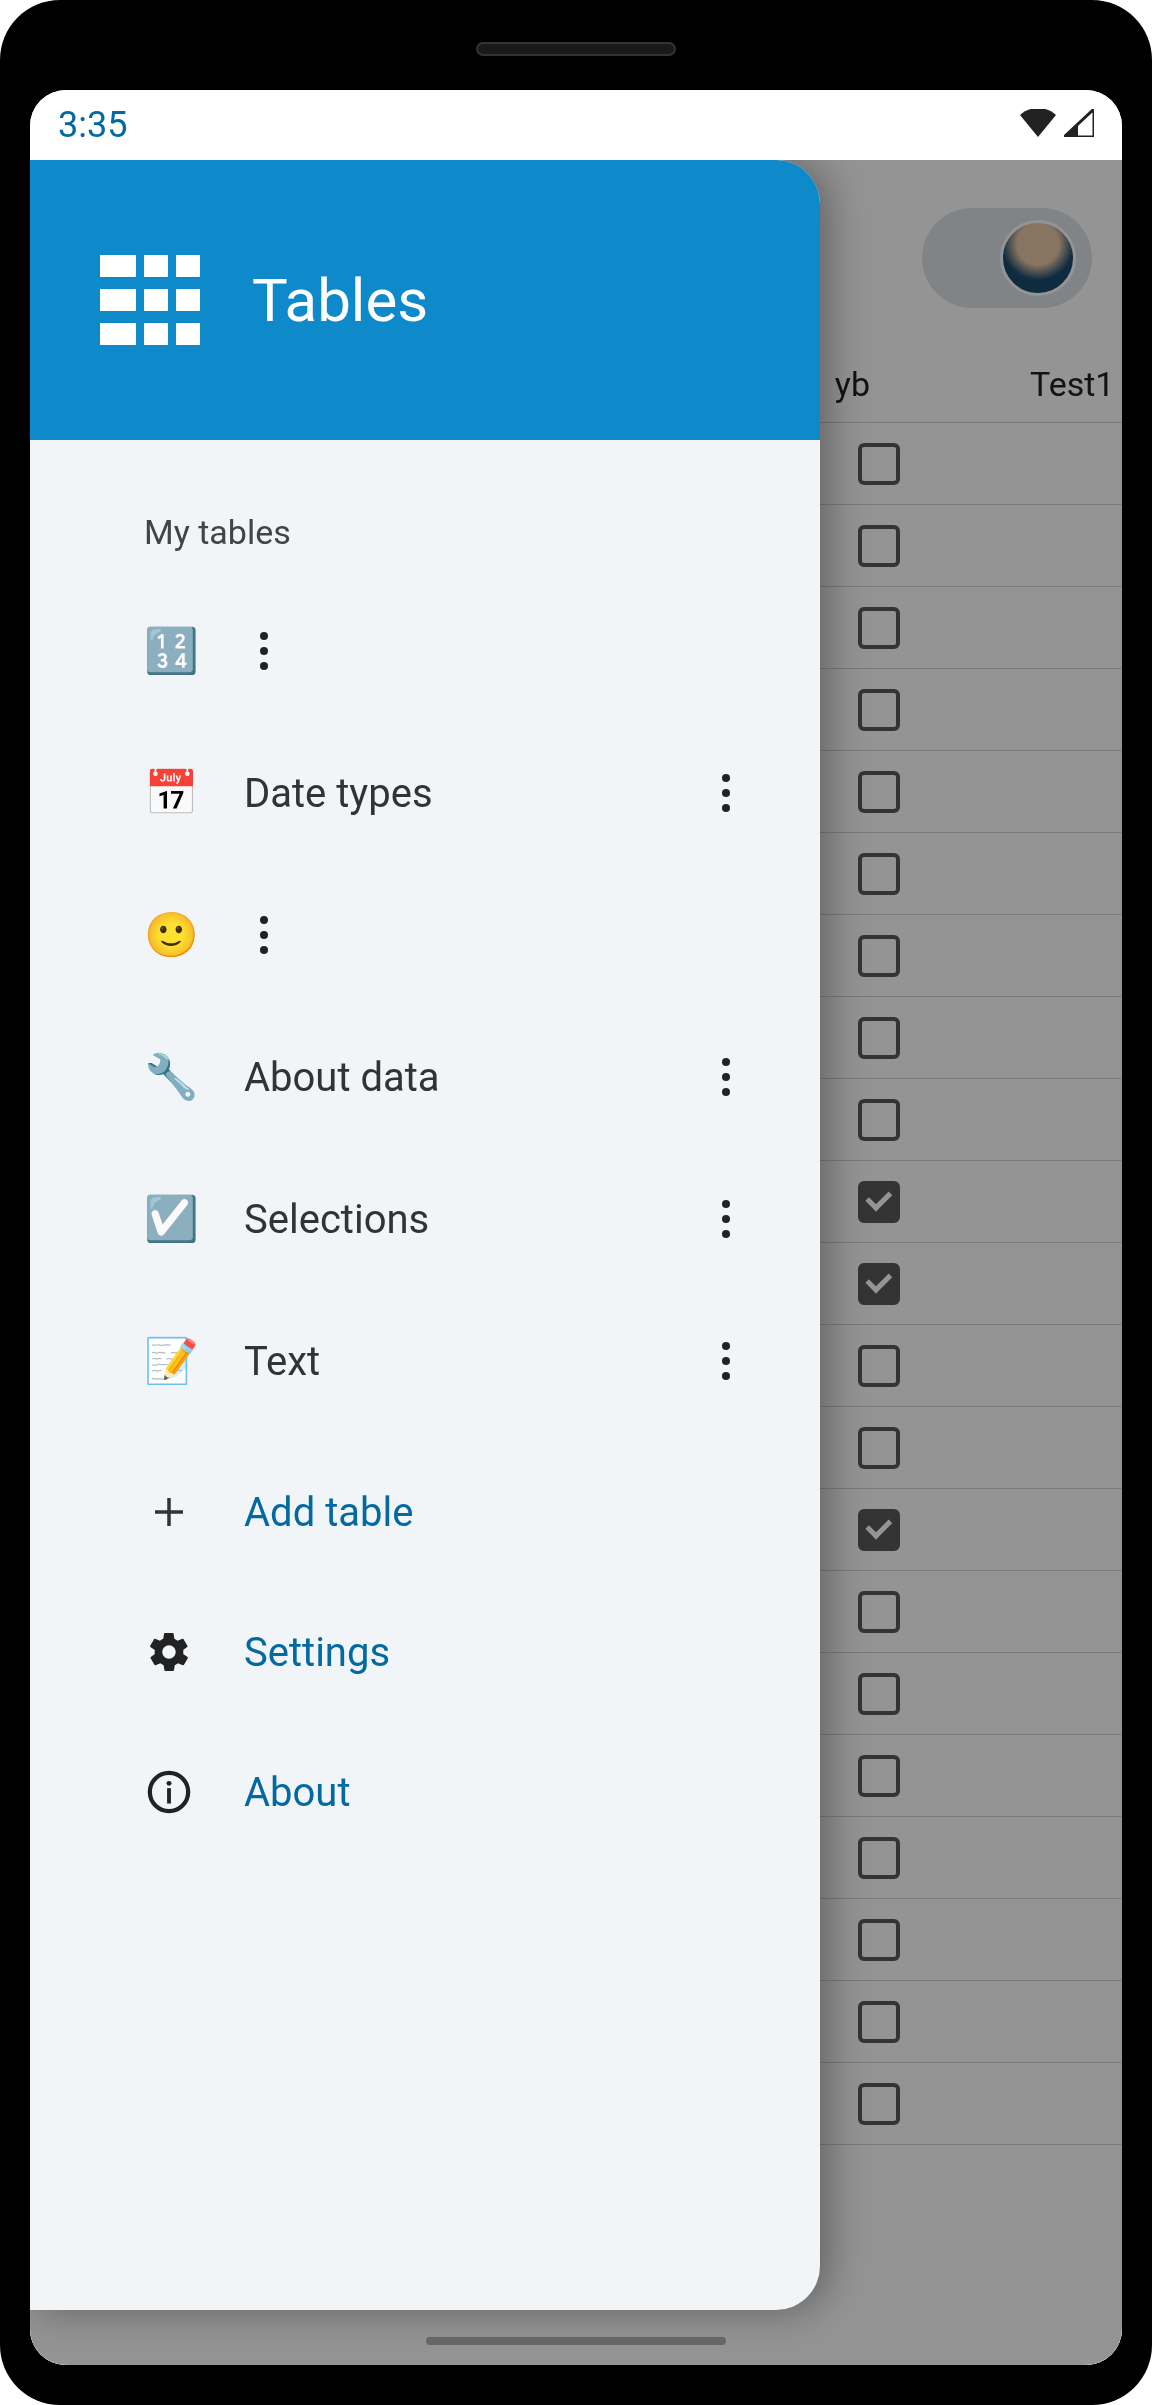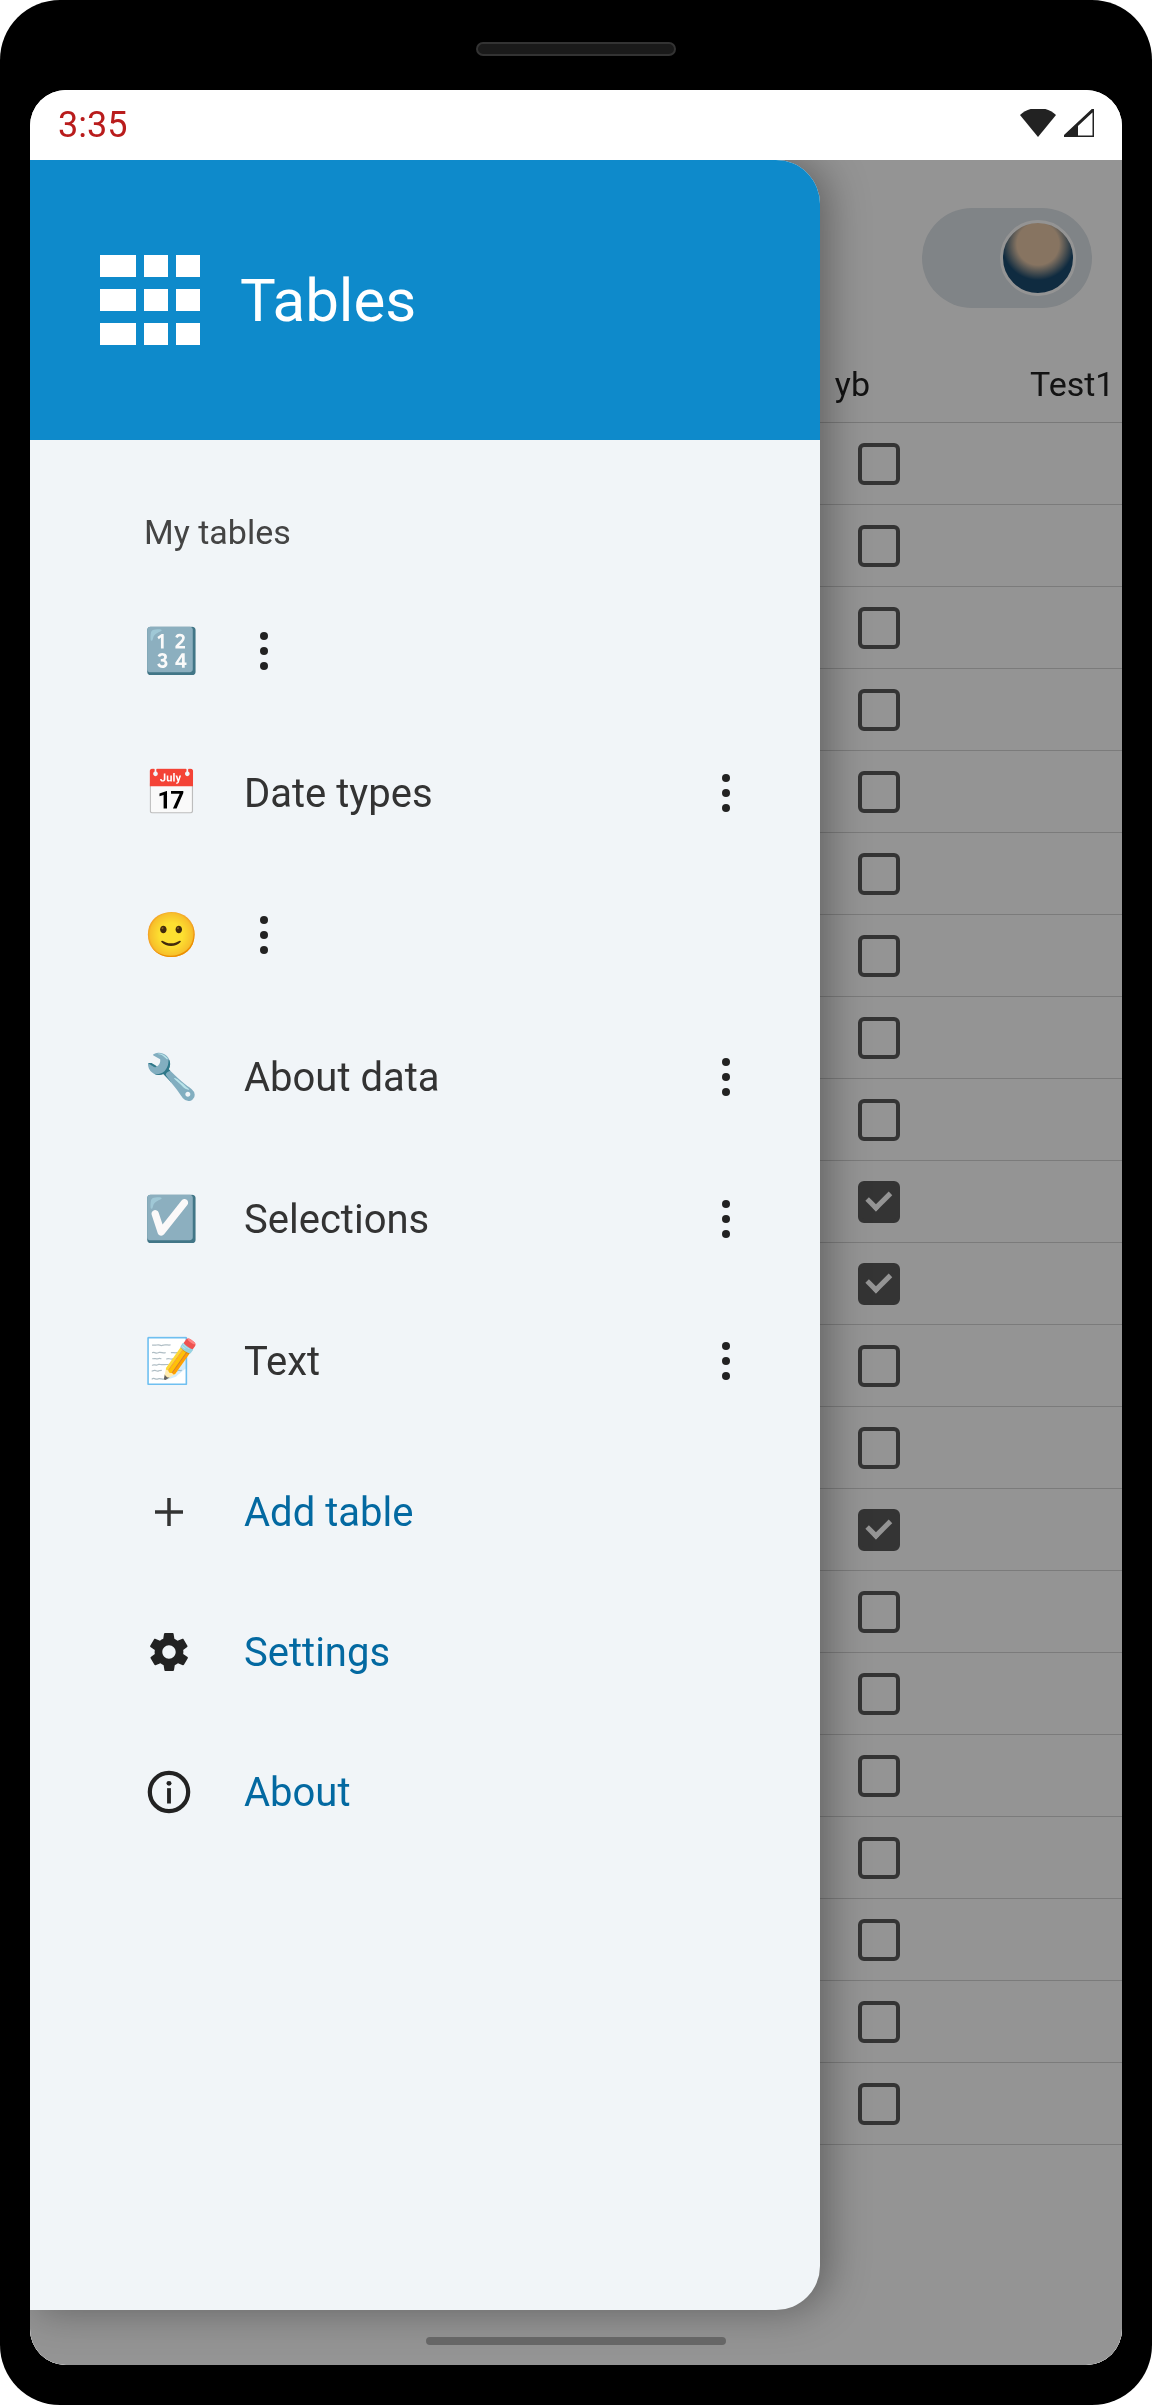--- a/index.html
+++ b/index.html
@@ -38,21 +38,21 @@
   }
   
   .status-bar {
     height: 70px;
     display: flex;
     align-items: center;
     justify-content: space-between;
     padding: 0 28px;
     background: #fff;
     font-size: 36px;
-    color: #b91c1c;
+    color: #0369a1;
   }
   .status-bar .right { display: flex; align-items: center; gap: 8px; }
   
   .app-body {
     position: absolute;
     top: 70px;
     left: 0;
     right: 0;
     bottom: 0;
     background: #fff;
@@ -180,21 +180,21 @@
     display: flex;
     flex-direction: column;
     overflow: hidden;
   }
   .drawer-header {
     height: 280px;
     background: #0e8acb;
     display: flex;
     align-items: center;
     padding-left: 70px;
-    gap: 40px;
+    gap: 52px;
   }
   .drawer-logo {
     width: 100px;
     height: 90px;
     display: flex;
     flex-direction: column;
     justify-content: space-between;
   }
   .drawer-logo-row {
     display: flex;

